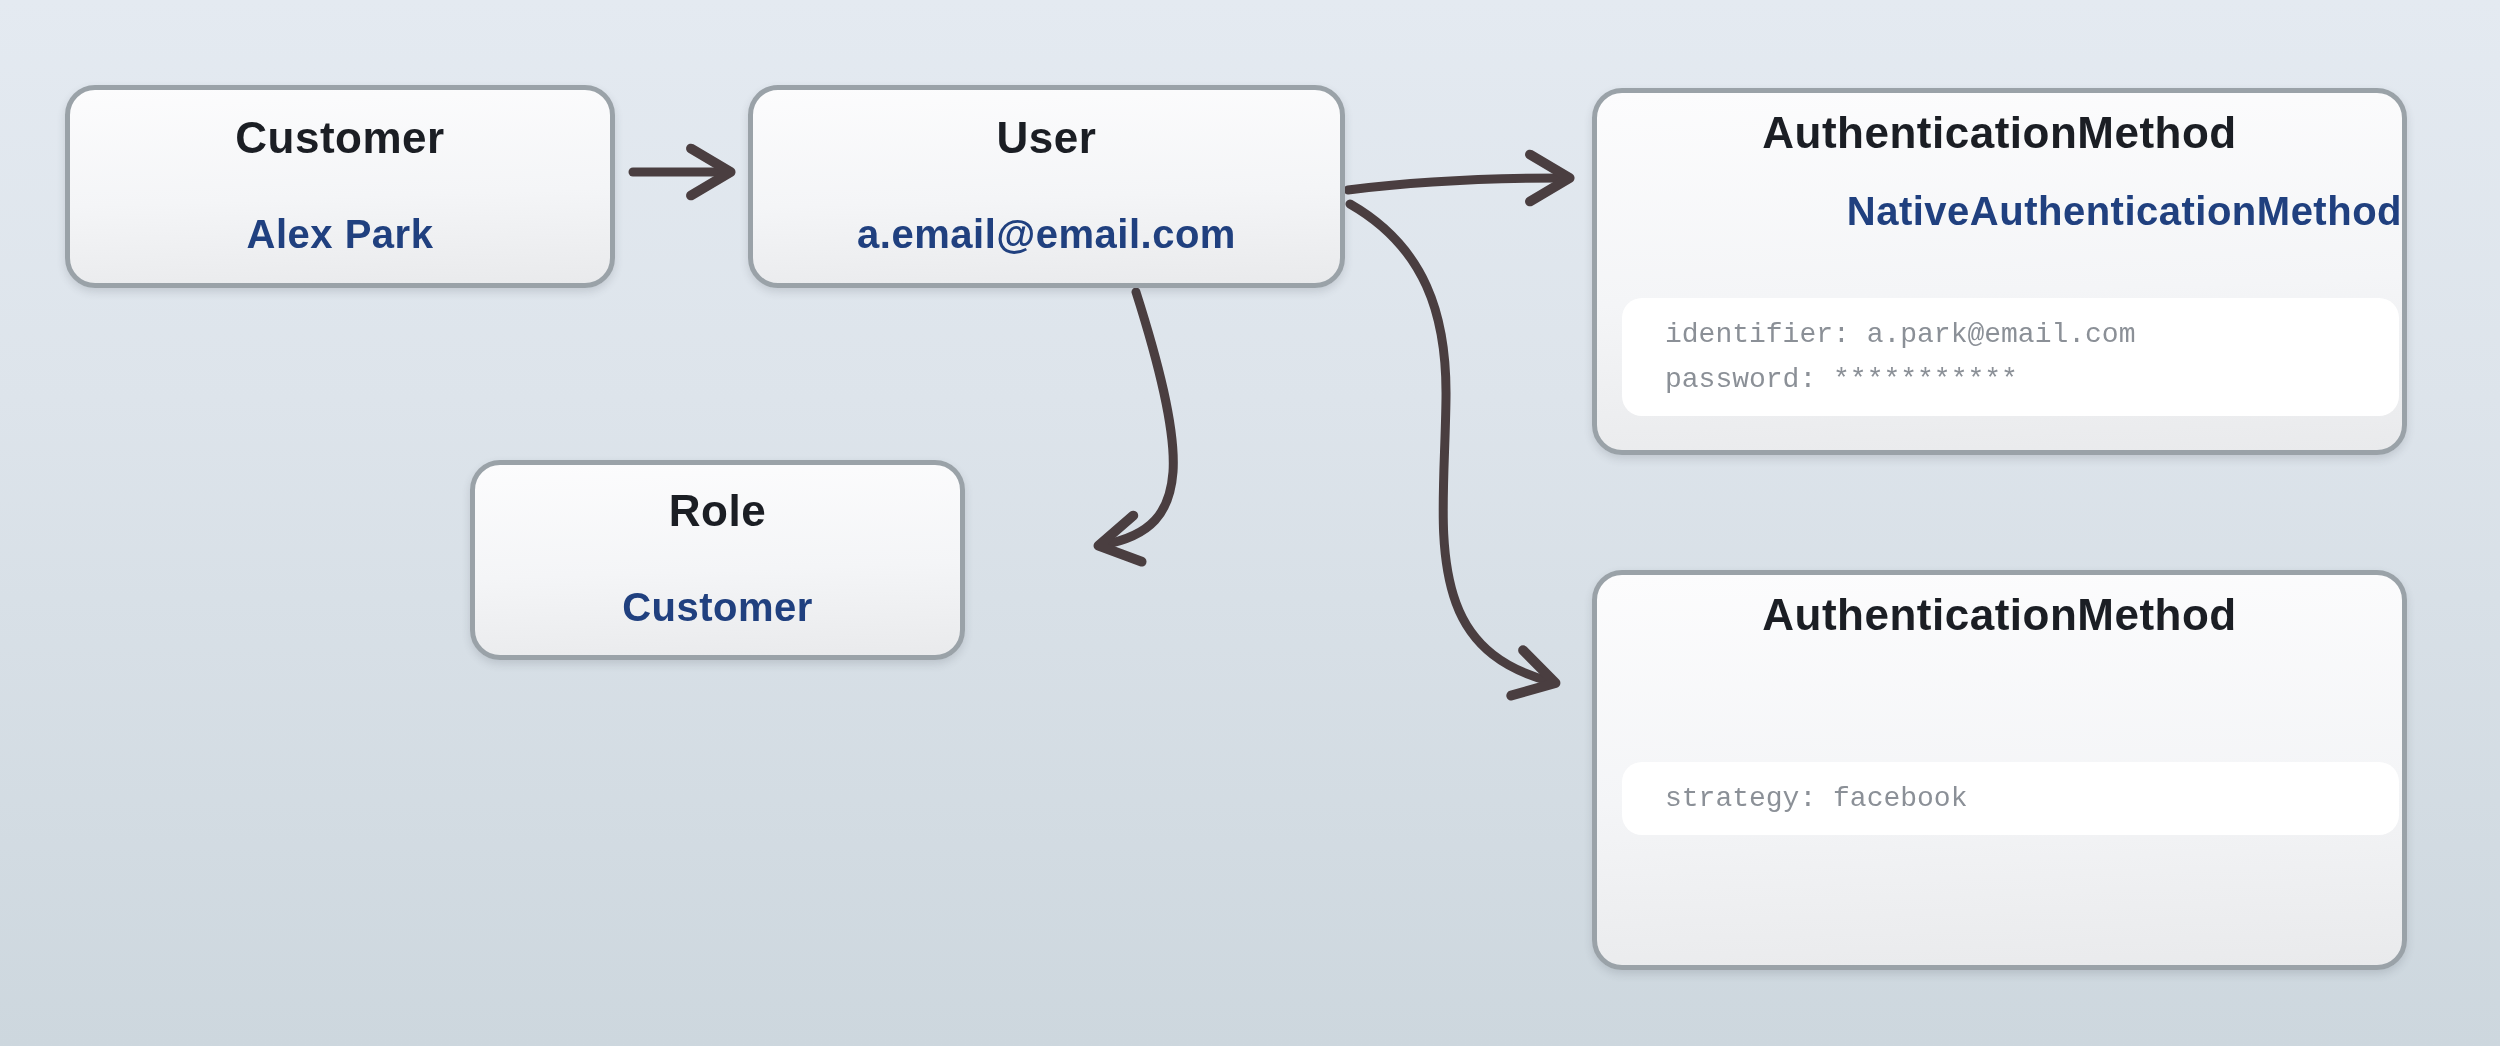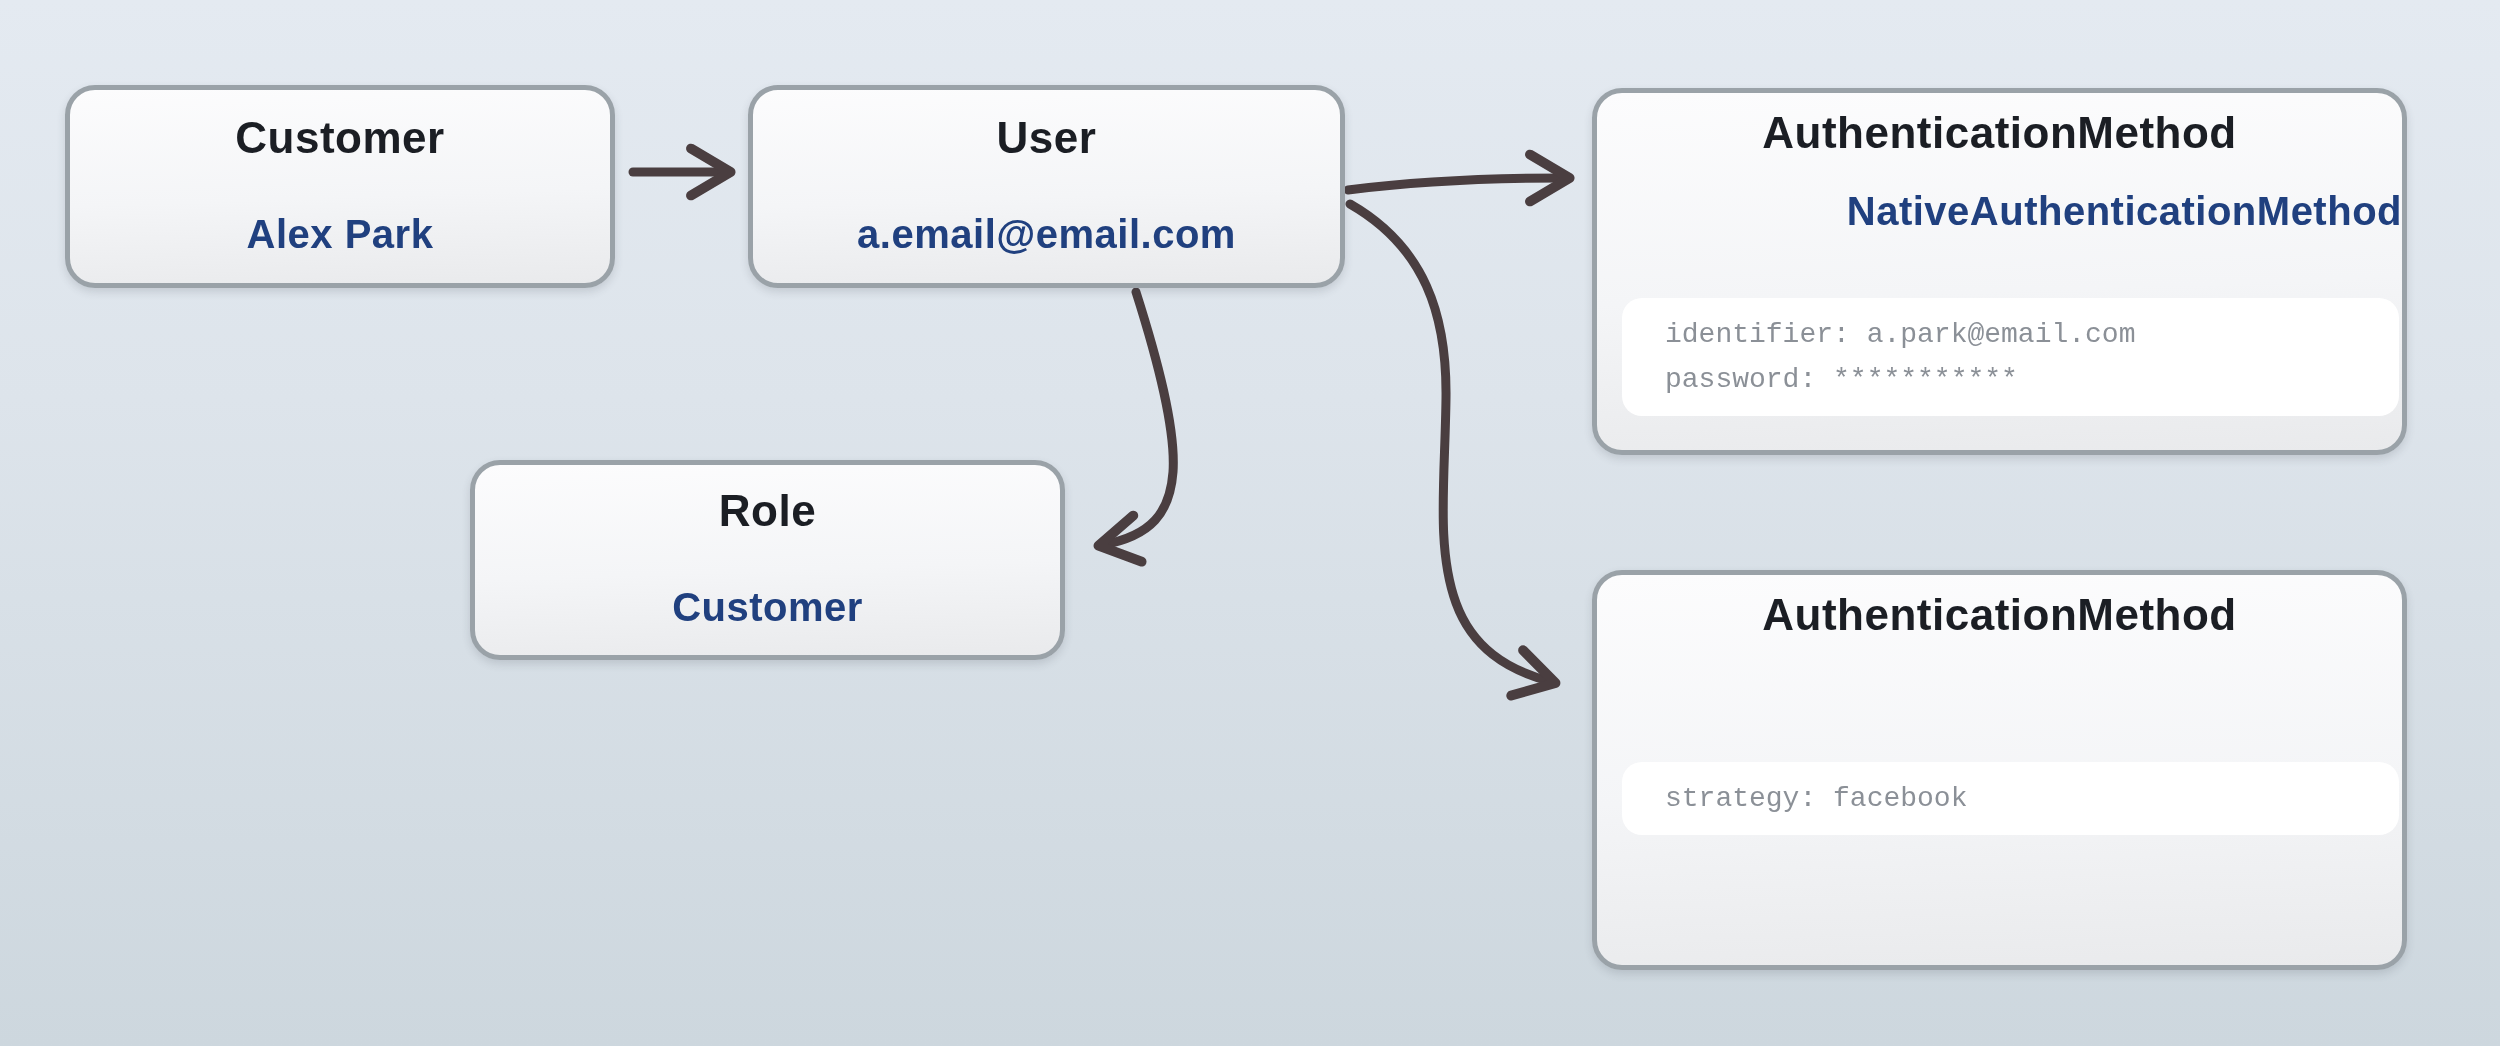--- a/index.html
+++ b/index.html
@@ -69,21 +69,21 @@
     font-family: "Liberation Mono", "DejaVu Sans Mono", monospace;
     font-size: 28px;
     line-height: 45px;
     color: var(--attr-color);
     white-space: pre;
   }
 
   
   #node-customer { left: 65px;  top: 85px;  width: 550px; height: 203px; }
   #node-user     { left: 748px; top: 85px;  width: 597px; height: 203px; }
-  #node-role     { left: 470px; top: 460px; width: 595px; height: 200px; }
+  #node-role     { left: 470px; top: 460px; width: 495px; height: 200px; }
   #node-native-auth   { left: 1592px; top: 88px;  width: 815px; height: 367px; }
   #node-external-auth { left: 1592px; top: 570px; width: 815px; height: 400px; }
   #node-native-auth .attr-box   { top: 205px; }
   #node-external-auth .attr-box { top: 187px; }
 
   svg.edges { position: absolute; inset: 0; pointer-events: none; }
   .edge, .edge-head {
     fill: none;
     stroke: var(--arrow-color);
     stroke-linecap: round;

